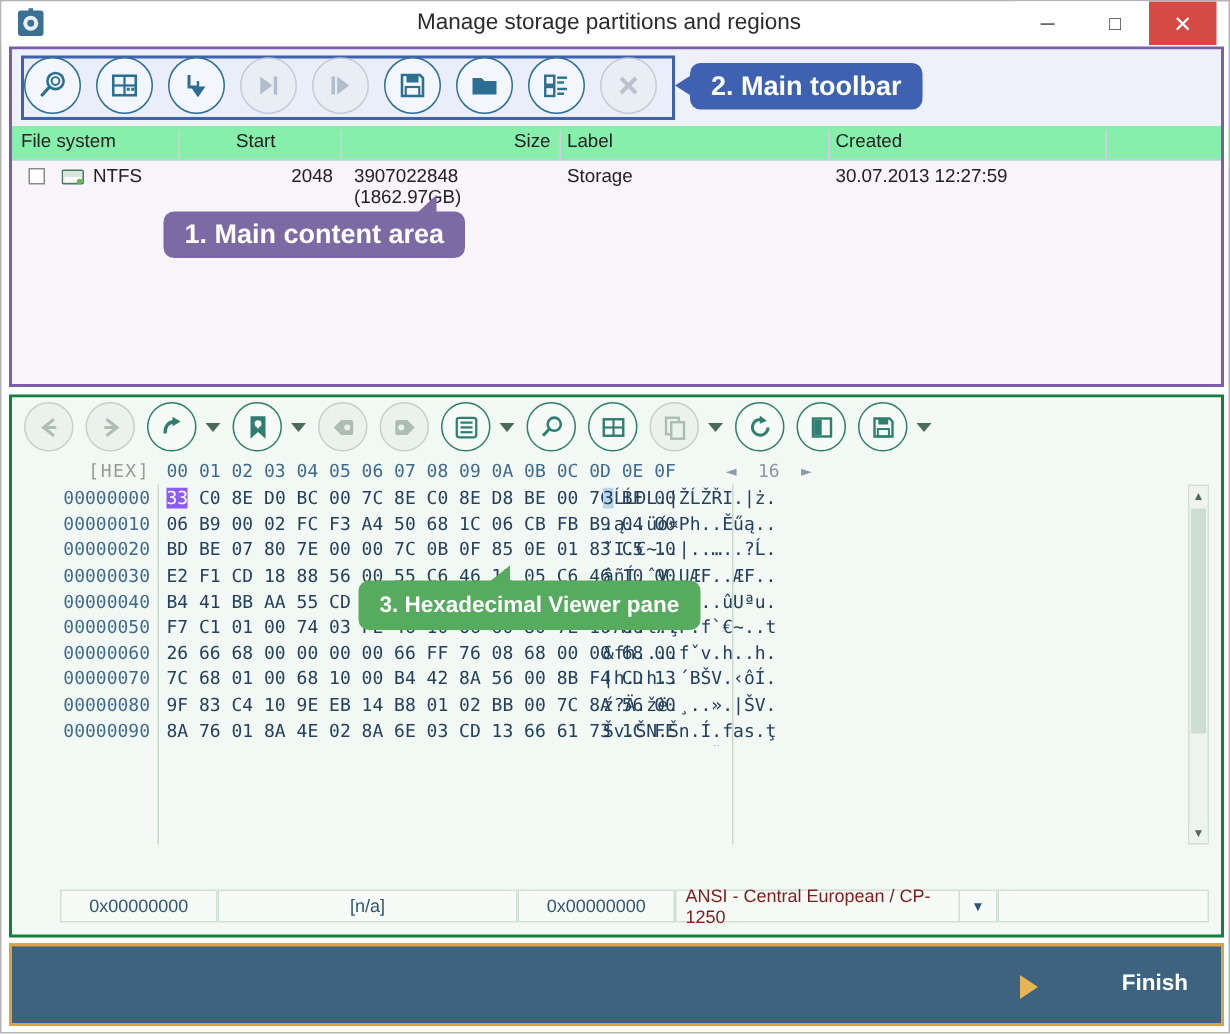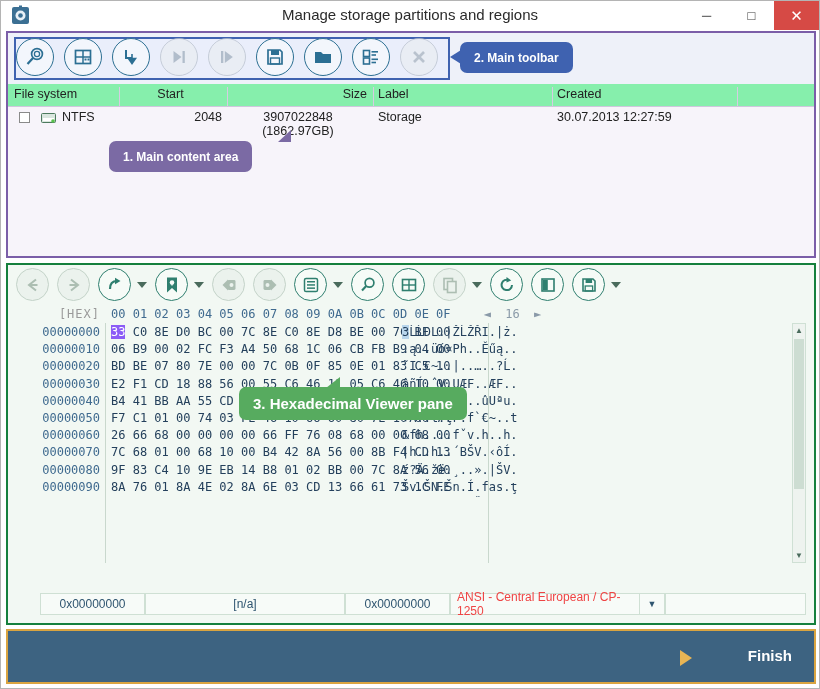--- a/index.html
+++ b/index.html
@@ -11,21 +11,21 @@
   }
   .window{
     position:absolute;left:0;top:0;width:820px;height:689px;
     background:#ffffff;
     border:1px solid #b4b4b4;
     box-sizing:border-box;
   }
 
   
   .titlebar{
-    position:absolute;left:0;top:0;right:0;height:29px;
+    position:absolute;left:0;top:0;right:8px;height:29px;
     background:#ffffff;
   }
   .title-icon{
     position:absolute;left:9px;top:4px;width:21px;height:21px;
   }
   .title-text{
     position:absolute;left:0;right:0;top:5px;
     text-align:center;font-size:15px;color:#2b2b2b;
     font-family:"Liberation Sans", sans-serif;
   }
@@ -64,21 +64,21 @@
     background:#f3f6fc;
     display:flex;align-items:center;justify-content:center;
     box-sizing:border-box;cursor:pointer;
   }
   .tbtn.dis{border-color:#b8c0cc;background:#e9edf2;opacity:.75;cursor:default;}
 
   
   .callout{
     position:absolute;display:flex;align-items:center;
     height:31px;padding:0 14px;border-radius:7px;
-    color:#ffffff;font-weight:bold;font-size:12px;
+    color:#ffffff;font-weight:bold;font-size:18px;
     white-space:nowrap;
   }
   .callout.purple{background:#7b6aa4;}
   .callout.blue{background:#3f62b0;}
   .callout.green{background:#57ab5f;}
   .callout.amber{background:#e9b554;color:#ffffff;}
   .tail{position:absolute;width:0;height:0;}
 
   
   .tbl-header{
@@ -162,21 +162,21 @@
   .sfield{
     border:1px solid #cfe0d4;background:#f7fbf8;box-sizing:border-box;
     font-size:12px;color:#2f5570;display:flex;align-items:center;justify-content:center;
     height:22px;
   }
   .sfield.left{justify-content:flex-start;padding-left:8px;}
   .combo{
     border:1px solid #cfe0d4;background:#f7fbf8;height:22px;display:flex;align-items:center;
     box-sizing:border-box;
   }
-  .combo-text{font-size:12px;color:#ef4444;padding-left:6px;flex:1;}
+  .combo-text{font-size:12px;color:#7f1d1d;padding-left:6px;flex:1;}
   .combo-btn{
     width:24px;height:20px;border-left:1px solid #cfe0d4;display:flex;
     align-items:center;justify-content:center;font-size:9px;color:#2f5570;
   }
 
   
   .btn-area{
     position:absolute;left:5px;top:628px;width:810px;height:55px;
     background:#3d6381;border:2px solid #d9a441;box-sizing:border-box;
   }
@@ -304,21 +304,21 @@
       <span class="chk" style="position:absolute;left:11px;top:5px;"></span>
       <span style="position:absolute;left:33px;top:5px;">
         <svg width="15" height="12" viewBox="0 0 15 12">
           <rect x="0.5" y="1.5" width="14" height="9" rx="1" fill="#d9e6de" stroke="#4c7a5d" stroke-width="1"></rect>
           <rect x="2" y="6" width="11" height="3" fill="#ffffff"></rect>
           <circle cx="12" cy="9" r="1.8" fill="#58c04a"></circle>
         </svg>
       </span>
       <div class="td" style="left:54px;">NTFS</div>
       <div class="td" style="left:112px;width:102px;text-align:right;">2048</div>
-      <div class="td" style="left:220px;width:140px;text-align:center;">3907022848 (1862.97GB)</div>
+      <div class="td" style="left:228px;width:140px;text-align:left;">3907022848 (1862.97GB)</div>
       <div class="td" style="left:370px;">Storage</div>
       <div class="td" style="left:549px;">30.07.2013 12:27:59</div>
     </div>
 
     <div class="callout purple" style="left:101px;top:108px;">
       <span>1. Main content area</span>
     </div>
     <div class="tail" style="left:270px;top:97px;border-left:13px solid transparent;border-right:0 solid transparent;border-bottom:12px solid #7b6aa4;"></div>
   </div>
 

